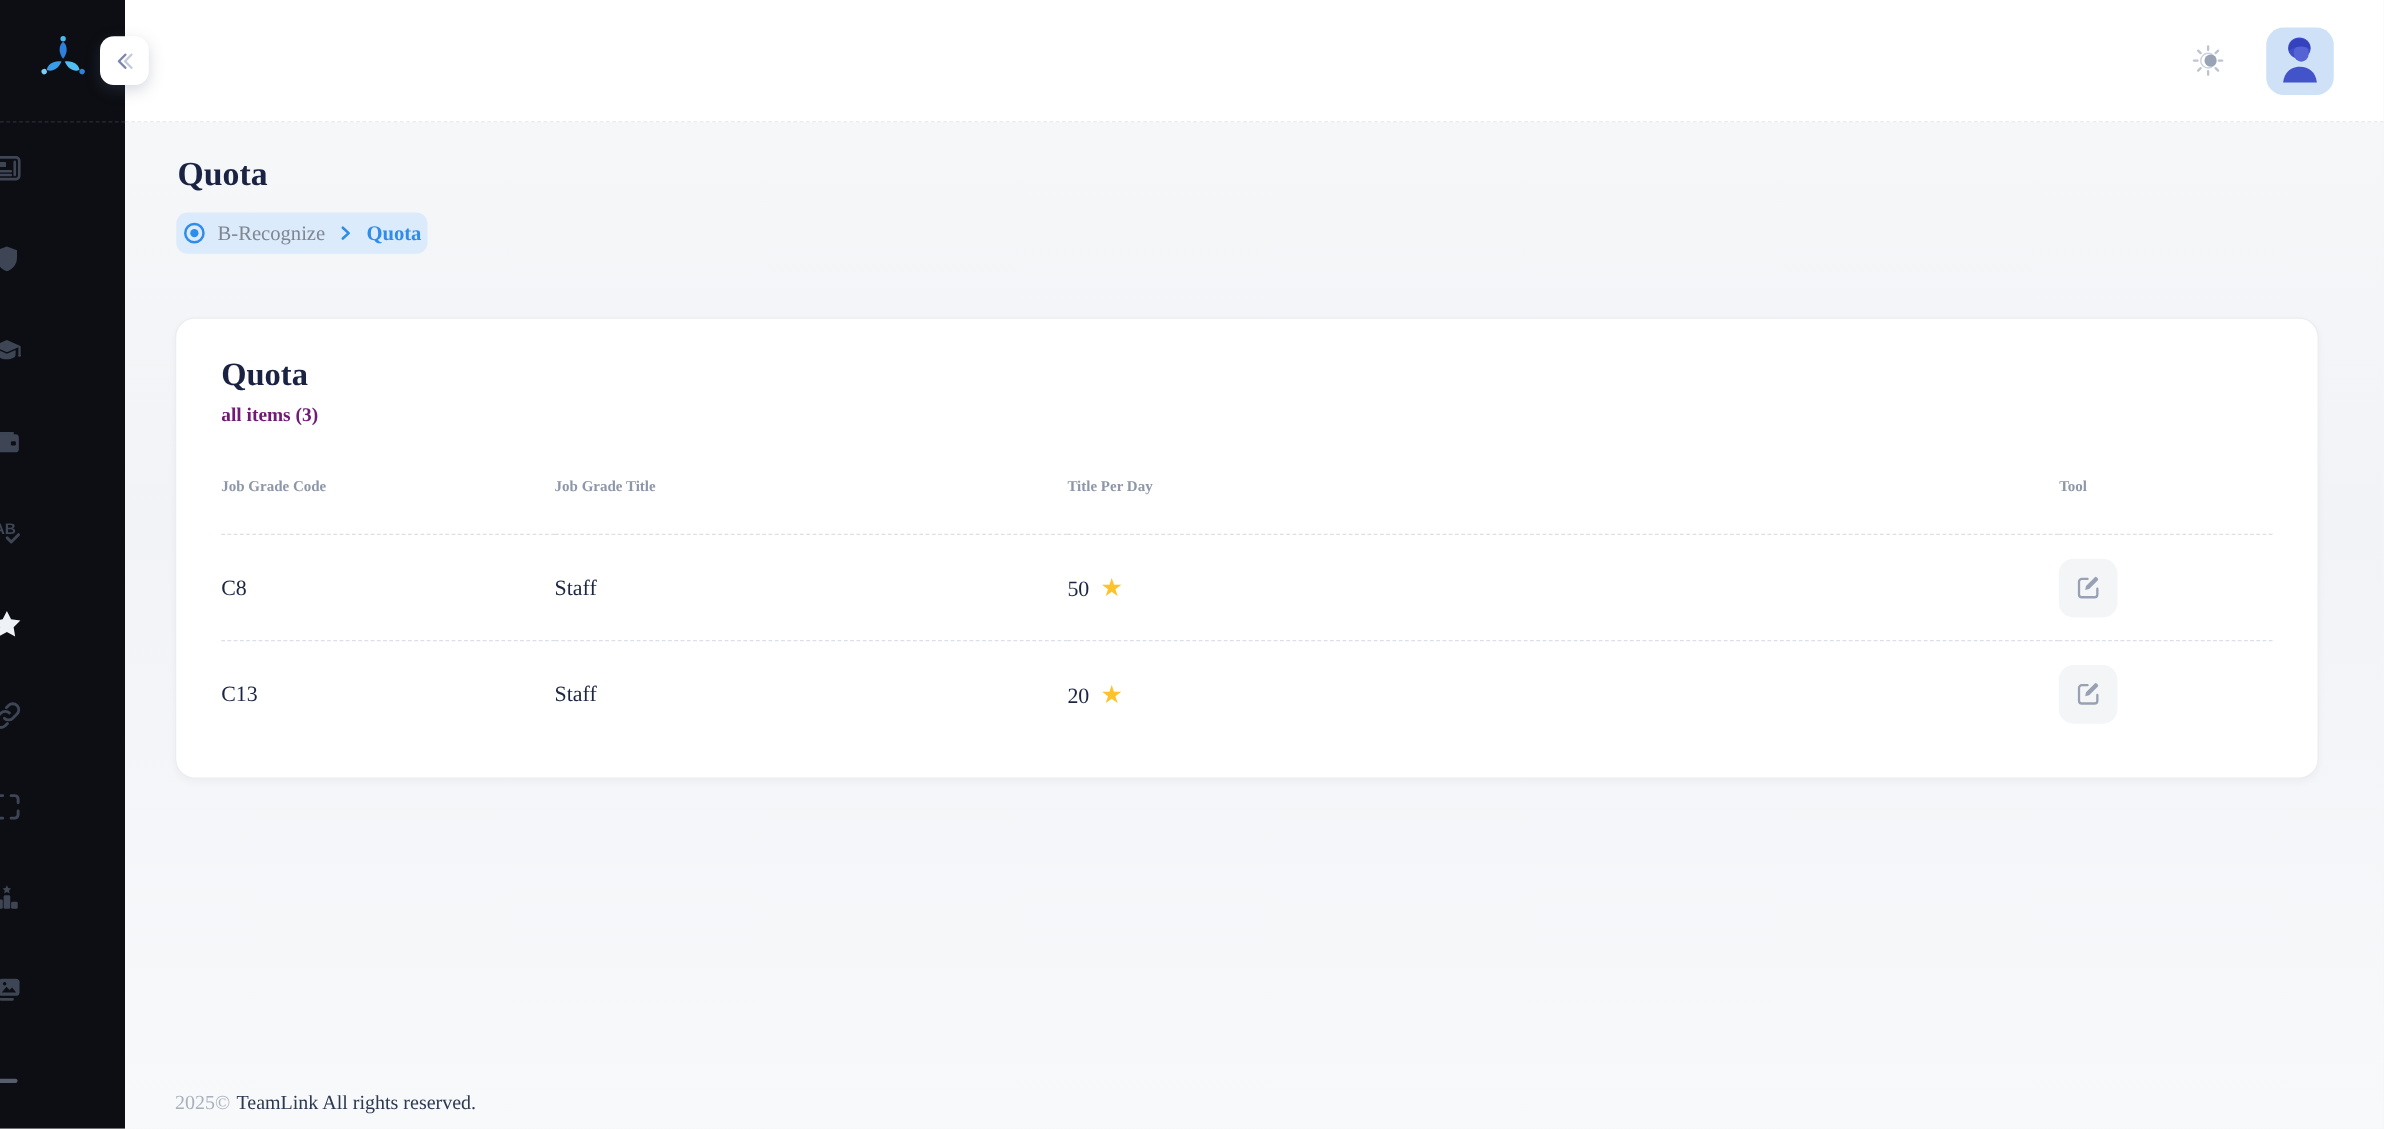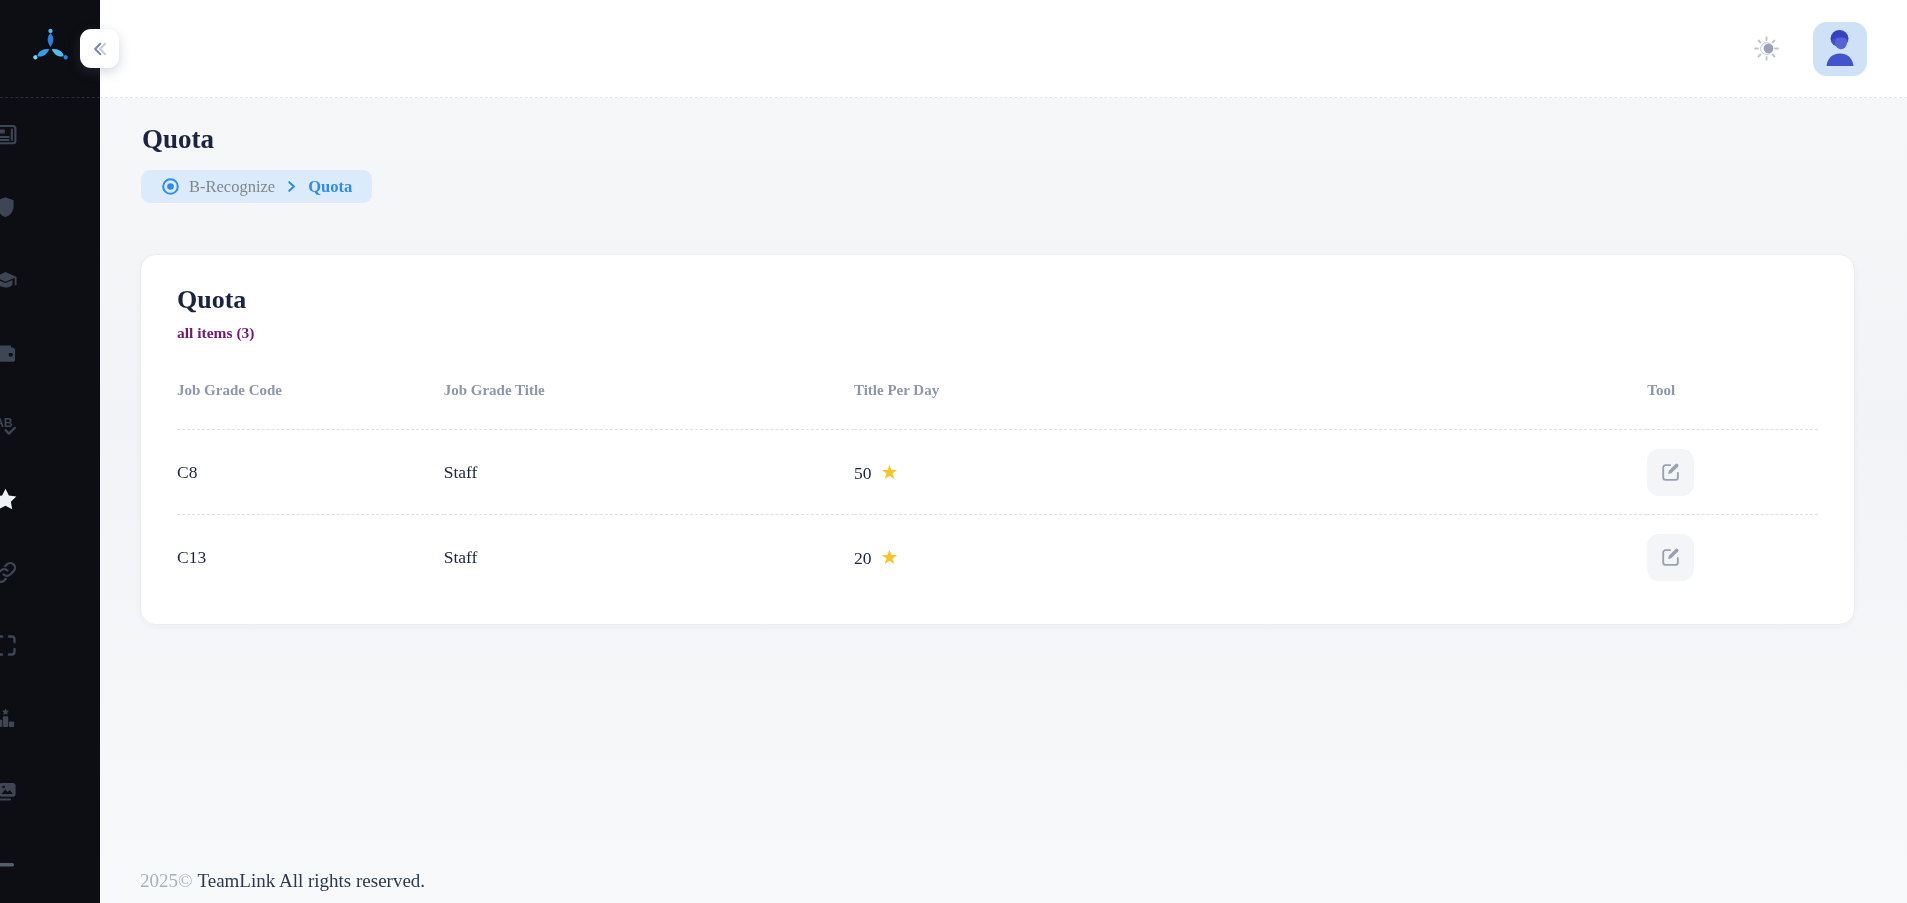--- a/index.html
+++ b/index.html
@@ -56,58 +56,58 @@
   
   .content {
     position:absolute; left:100px; top:98px; right:0; bottom:0;
     background:linear-gradient(180deg,#f6f7f9 0%,#f1f3f6 40%,#f8f9fb 100%);
     font-family:Liberation Serif, serif;
   }
   .page-title { margin:26px 0 0 42px; font-size:27px; font-weight:700; color:#1a2342; }
 
   .breadcrumb {
     display:inline-flex; align-items:center; gap:9px;
-    margin:15px 0 0 41px; height:33px; padding:0 20px;
+    margin:15px 0 0 41px; height:33px; padding:0 5px;
     background:#dcebfc; border-radius:9px; font-size:16.5px;
   }
   .breadcrumb svg.dot { width:19px; height:19px; }
   .breadcrumb svg.chev { width:15px; height:15px; }
   .crumb-root { color:#80868f; cursor:pointer; }
   .crumb-current { color:#2e8ceb; font-weight:700; cursor:pointer; }
 
   
   .card {
     margin:51px 52px 0 40px; background:#ffffff;
     border:1px solid #ecedf1; border-radius:16px;
     padding:30px 36px 24px;
     box-shadow:0 2px 6px rgba(40,50,90,.04);
   }
   .card-title { margin:0; font-size:26px; font-weight:700; color:#1a2342; }
   .card-sub { margin-top:9px; font-size:15.5px; font-weight:700; color:#701a75; }
 
   table.quota { width:100%; border-collapse:collapse; margin-top:20px; }
   table.quota th {
-    text-align:left; font-size:15px; font-weight:700; color:#8d97a9;
+    text-align:left; font-size:12px; font-weight:700; color:#8d97a9;
     padding:20px 0 30px; border-bottom:1.5px dashed #dbdfe7;
   }
   table.quota td {
     font-size:17.5px; color:#1c2642; height:85px;
     border-bottom:1.5px dashed #dbdfe7; padding:0;
   }
   table.quota tr:last-child td { border-bottom:none; }
   .cell-star { color:#fcc32b; font-size:20px; margin-left:9px; }
   .tool-btn {
     width:47px; height:47px; border:none; border-radius:12px;
     background:#f4f5f7; color:#97a1b3;
     display:flex; align-items:center; justify-content:center; cursor:pointer;
   }
   .tool-btn svg { width:22px; height:22px; }
 
   
-  .footer { position:absolute; left:40px; bottom:11px; font-size:19px; }
+  .footer { position:absolute; left:40px; bottom:11px; font-size:16px; }
   .footer-year { color:#a9b0bd; margin-right:5px; }
   .footer-text { color:#2c3950; }
 </style>
 </head>
 <body>
 
 <aside class="sidebar">
   <div class="logo-box">
     <svg viewBox="0 0 40 40">
       <g transform="rotate(0 20 20)">

